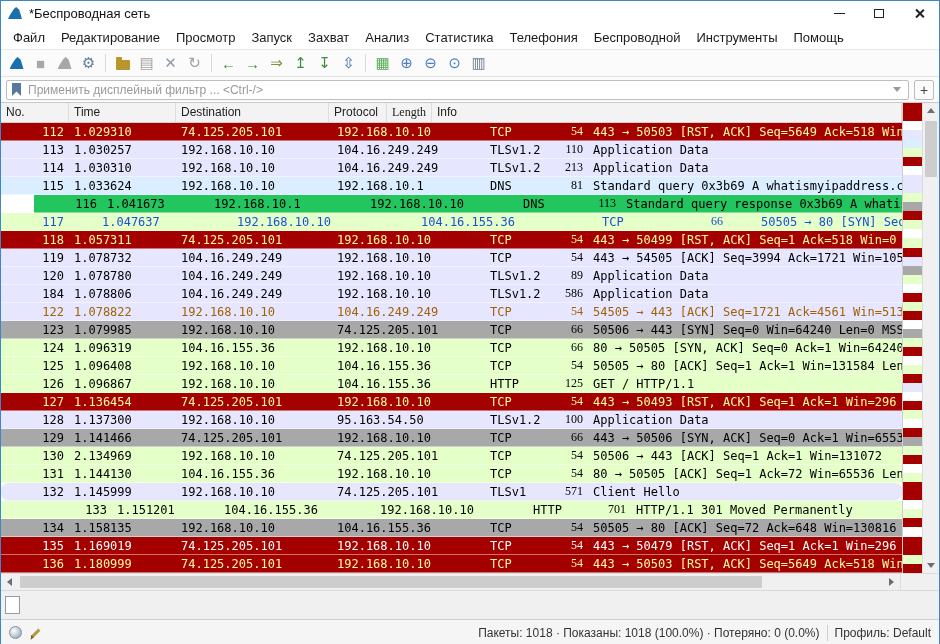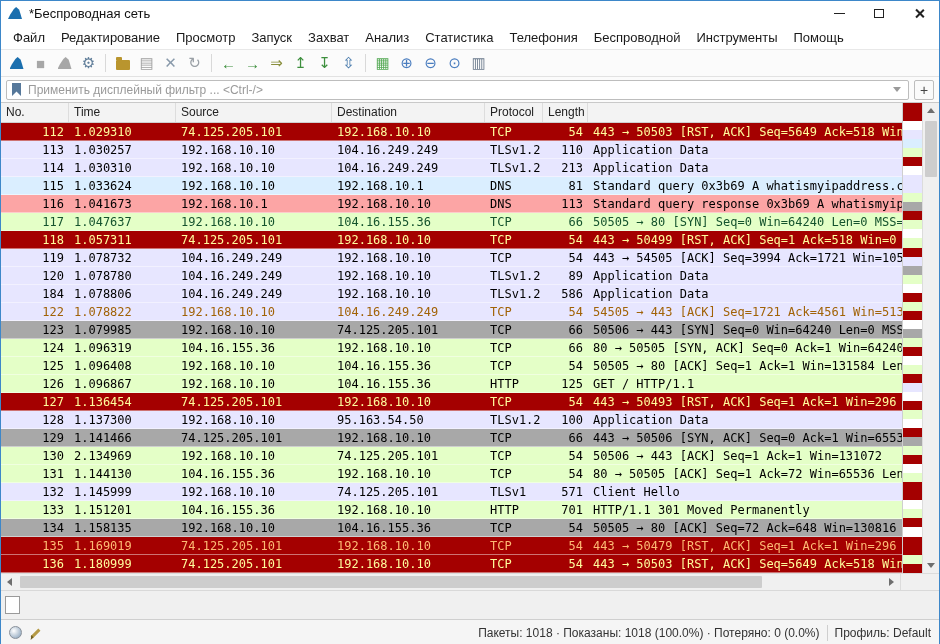--- a/index.html
+++ b/index.html
@@ -44,21 +44,21 @@
   .fdrop { width:0; height:0; border-left:4px solid transparent; border-right:4px solid transparent; border-top:5px solid #9a9a9a; margin-right:2px; }
   .addbtn { width:20px; height:20px; border:1px solid #bdbdbd; background:#fafafa; border-radius:2px; display:flex; align-items:center; justify-content:center; font-size:14px; color:#444; }
 
   
   .listzone { flex:0 0 470px; display:flex; background:#ffffff; min-height:0; }
   .listcol { flex:1; display:flex; flex-direction:column; min-width:0; }
   .lheader { flex:0 0 20px; display:flex; background:#f3f3f3; border-bottom:1px solid #cfcfcf; font-size:12px; color:#222; }
   .hcell { padding:2px 5px; border-right:1px solid #dddddd; white-space:nowrap; overflow:hidden; }
   .w0 { width:68px; flex:0 0 68px; } .w1 { width:107px; flex:0 0 107px; }
   .w2 { width:156px; flex:0 0 156px; } .w3 { width:153px; flex:0 0 153px; }
-  .w4 { width:58px; flex:0 0 58px; } .w5 { width:45px; flex:0 0 45px; }
+  .w4 { width:58px; flex:0 0 58px; } .w5 { width:45px; flex:0 0 45px;font-family:Liberation Serif, serif; }
   .w6 { flex:1 1 auto; min-width:0; }
   .ra { text-align:right; }
   .rows { flex:1; overflow:hidden; font-family:"DejaVu Sans Mono", monospace; font-size:12px; }
   .prow { height:18px; display:flex; align-items:center; white-space:nowrap; border-bottom:1px solid rgba(255,255,255,0.45); }
   .pcell { padding:0 5px; overflow:hidden; }
 
   
   .minimap { flex:0 0 20px; display:flex; flex-direction:column; border-left:1px solid #cfcfcf; background:#ffffff; }
   .stripe { flex:1; }
 
@@ -166,24 +166,24 @@
       <span class="fdrop"></span>
     </div>
     <span class="addbtn">+</span>
   </div>
 
   <div class="listzone">
     <div class="listcol">
       <div class="lheader" id="lheader">
           <span class="hcell w0">No.</span>
           <span class="hcell w1">Time</span>
-          <span class="hcell w2">Source</span>
           <span class="hcell w3">Destination</span>
           <span class="hcell w4">Protocol</span>
           <span class="hcell w5">Length</span>
+          <span class="hcell w6">Info</span>
         </div>
       <div class="rows" id="rows">
           <div class="prow" style="background: rgb(164, 0, 0); color: rgb(255, 252, 156);">
             <span class="pcell w0 ra">112</span>
             <span class="pcell w1">1.029310</span>
             <span class="pcell w2">74.125.205.101</span>
             <span class="pcell w3">192.168.10.10</span>
             <span class="pcell w4">TCP</span>
             <span class="pcell w5 ra">54</span>
             <span class="pcell w6">443 → 50503 [RST, ACK] Seq=5649 Ack=518 Win=0 Len=0</span>
@@ -208,30 +208,30 @@
           </div>
           <div class="prow" style="background: rgb(218, 238, 255); color: rgb(0, 0, 0);">
             <span class="pcell w0 ra">115</span>
             <span class="pcell w1">1.033624</span>
             <span class="pcell w2">192.168.10.10</span>
             <span class="pcell w3">192.168.10.1</span>
             <span class="pcell w4">DNS</span>
             <span class="pcell w5 ra">81</span>
             <span class="pcell w6">Standard query 0x3b69 A whatismyipaddress.com</span>
           </div>
-          <div class="prow" style="background: #fca5a5; color: rgb(0, 0, 0);">
+          <div class="prow" style="background: #22c55e; color: rgb(0, 0, 0); margin-left: 33px;">
             <span class="pcell w0 ra">116</span>
             <span class="pcell w1">1.041673</span>
             <span class="pcell w2">192.168.10.1</span>
             <span class="pcell w3">192.168.10.10</span>
             <span class="pcell w4">DNS</span>
             <span class="pcell w5 ra">113</span>
             <span class="pcell w6">Standard query response 0x3b69 A whatismyipaddress.com A 104.16.155.36</span>
           </div>
-          <div class="prow" style="background: rgb(228, 255, 199); color: #14532d;">
+          <div class="prow" style="background: rgb(228, 255, 199); color: #1d4ed8; gap: 28px;">
             <span class="pcell w0 ra">117</span>
             <span class="pcell w1">1.047637</span>
             <span class="pcell w2">192.168.10.10</span>
             <span class="pcell w3">104.16.155.36</span>
             <span class="pcell w4">TCP</span>
             <span class="pcell w5 ra">66</span>
             <span class="pcell w6">50505 → 80 [SYN] Seq=0 Win=64240 Len=0 MSS=1460 WS=256 SACK_PERM=1</span>
           </div>
           <div class="prow" style="background: rgb(164, 0, 0); color: rgb(255, 252, 156);">
             <span class="pcell w0 ra">118</span>
@@ -352,48 +352,48 @@
           </div>
           <div class="prow" style="background: rgb(228, 255, 199); color: rgb(0, 0, 0);">
             <span class="pcell w0 ra">131</span>
             <span class="pcell w1">1.144130</span>
             <span class="pcell w2">104.16.155.36</span>
             <span class="pcell w3">192.168.10.10</span>
             <span class="pcell w4">TCP</span>
             <span class="pcell w5 ra">54</span>
             <span class="pcell w6">80 → 50505 [ACK] Seq=1 Ack=72 Win=65536 Len=0</span>
           </div>
-          <div class="prow" style="background: rgb(231, 230, 255); color: rgb(0, 0, 0);">
+          <div class="prow" style="background: rgb(231, 230, 255); color: rgb(0, 0, 0); border-radius: 7px;">
             <span class="pcell w0 ra">132</span>
             <span class="pcell w1">1.145999</span>
             <span class="pcell w2">192.168.10.10</span>
             <span class="pcell w3">74.125.205.101</span>
             <span class="pcell w4">TLSv1</span>
             <span class="pcell w5 ra">571</span>
             <span class="pcell w6">Client Hello</span>
           </div>
-          <div class="prow" style="background: rgb(228, 255, 199); color: rgb(0, 0, 0);">
+          <div class="prow" style="background: rgb(228, 255, 199); color: rgb(0, 0, 0); padding-left: 43px;">
             <span class="pcell w0 ra">133</span>
             <span class="pcell w1">1.151201</span>
             <span class="pcell w2">104.16.155.36</span>
             <span class="pcell w3">192.168.10.10</span>
             <span class="pcell w4">HTTP</span>
             <span class="pcell w5 ra">701</span>
             <span class="pcell w6">HTTP/1.1 301 Moved Permanently </span>
           </div>
           <div class="prow" style="background: rgb(168, 168, 168); color: rgb(0, 0, 0);">
             <span class="pcell w0 ra">134</span>
             <span class="pcell w1">1.158135</span>
             <span class="pcell w2">192.168.10.10</span>
             <span class="pcell w3">104.16.155.36</span>
             <span class="pcell w4">TCP</span>
             <span class="pcell w5 ra">54</span>
             <span class="pcell w6">50505 → 80 [ACK] Seq=72 Ack=648 Win=130816 Len=0</span>
           </div>
-          <div class="prow" style="background: rgb(164, 0, 0); color: #fdba74;">
+          <div class="prow" style="background: rgb(164, 0, 0); color: #ffffff;">
             <span class="pcell w0 ra">135</span>
             <span class="pcell w1">1.169019</span>
             <span class="pcell w2">74.125.205.101</span>
             <span class="pcell w3">192.168.10.10</span>
             <span class="pcell w4">TCP</span>
             <span class="pcell w5 ra">54</span>
             <span class="pcell w6">443 → 50479 [RST, ACK] Seq=1 Ack=1 Win=296 Len=0</span>
           </div>
           <div class="prow" style="background: rgb(164, 0, 0); color: rgb(255, 252, 156);">
             <span class="pcell w0 ra">136</span>

